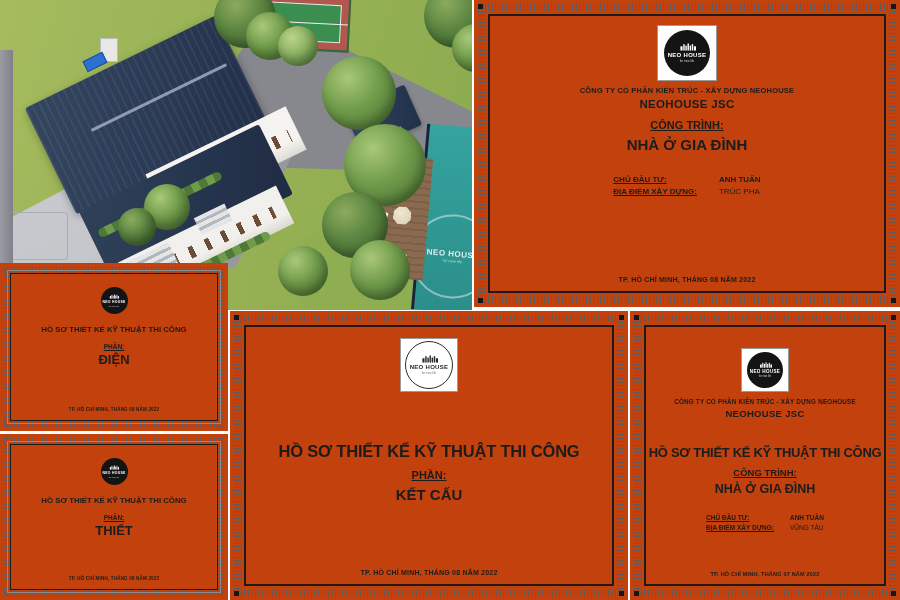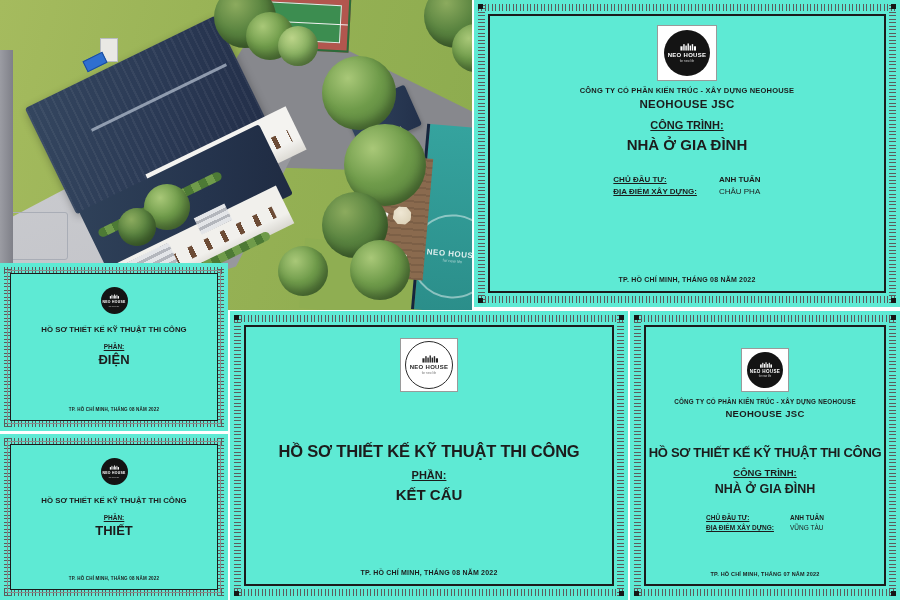--- a/index.html
+++ b/index.html
@@ -58,21 +58,21 @@
   .steps-b{left:196px;top:210px;width:34px;height:18px;transform:rotate(-26deg);
            background:repeating-linear-gradient(180deg,#e3e5e8 0 4px,#b4b7bd 4px 7px);}
   .shrub{height:9px;transform:rotate(-26deg);border-radius:5px;
          background:repeating-linear-gradient(90deg,#4d7a35 0 8px,#6f9b4a 8px 16px);}
   .tree{border-radius:50%;background:radial-gradient(circle at 35% 30%,#a9c878 0%,#6f9b4a 45%,#497233 100%);
         box-shadow:inset -4px -6px 10px rgba(0,0,0,.28);}
   .tree.dk{background:radial-gradient(circle at 35% 30%,#8cab5e 0%,#5a8440 45%,#3a5f28 100%);}
   .tree.lt{background:radial-gradient(circle at 35% 30%,#bcd489 0%,#83ad5d 50%,#557f3a 100%);}
 
   
-  .doc{position:absolute;background:#5eead4;z-index:2;}
+  .doc{position:absolute;background:#c2410c;z-index:2;}
   .band{position:absolute;inset:4px;
     background-image:
       repeating-linear-gradient(90deg,#5c5c5c 0 1px,rgba(0,0,0,0) 1px 3px,#5c5c5c 3px 4px,rgba(0,0,0,0) 4px 7px),
       repeating-linear-gradient(90deg,#5c5c5c 0 1px,rgba(0,0,0,0) 1px 3px,#5c5c5c 3px 4px,rgba(0,0,0,0) 4px 7px),
       repeating-linear-gradient(0deg,#5c5c5c 0 1px,rgba(0,0,0,0) 1px 3px,#5c5c5c 3px 4px,rgba(0,0,0,0) 4px 7px),
       repeating-linear-gradient(0deg,#5c5c5c 0 1px,rgba(0,0,0,0) 1px 3px,#5c5c5c 3px 4px,rgba(0,0,0,0) 4px 7px);
     background-size:100% 7px,100% 7px,7px 100%,7px 100%;
     background-position:top,bottom,left,right;background-repeat:no-repeat;}
   .cnr{position:absolute;width:5px;height:5px;background:#161616;}
   .frame{position:absolute;border:2px solid #1b1b1b;inset:14px;}
@@ -226,21 +226,21 @@
         </div>
       </div>
       <div class="co-line">CÔNG TY CỔ PHẦN KIẾN TRÚC - XÂY DỰNG NEOHOUSE</div>
       <div class="co-name">NEOHOUSE JSC</div>
       <div class="lbl-u">CÔNG TRÌNH:</div>
       <div class="proj">NHÀ Ở GIA ĐÌNH</div>
       <div class="owner-grid">
         <span class="og-l">CHỦ ĐẦU TƯ:</span>
         <span class="og-vb">ANH TUẤN</span>
         <span class="og-l">ĐỊA ĐIỂM XÂY DỰNG:</span>
-        <span class="og-v">CHÂU PHA</span>
+        <span class="og-v">TRÚC PHA</span>
       </div>
       <div class="footer">TP. HỒ CHÍ MINH, THÁNG 08 NĂM 2022</div>
     </div>
   </div>
 
   <div class="doc sm" style="left:0;top:263px;width:228px;height:168px;z-index:3;">
     <div class="band"></div>
     <div class="frame f1"></div>
     <div class="content">
       <div class="logo-circle logo-sm">

